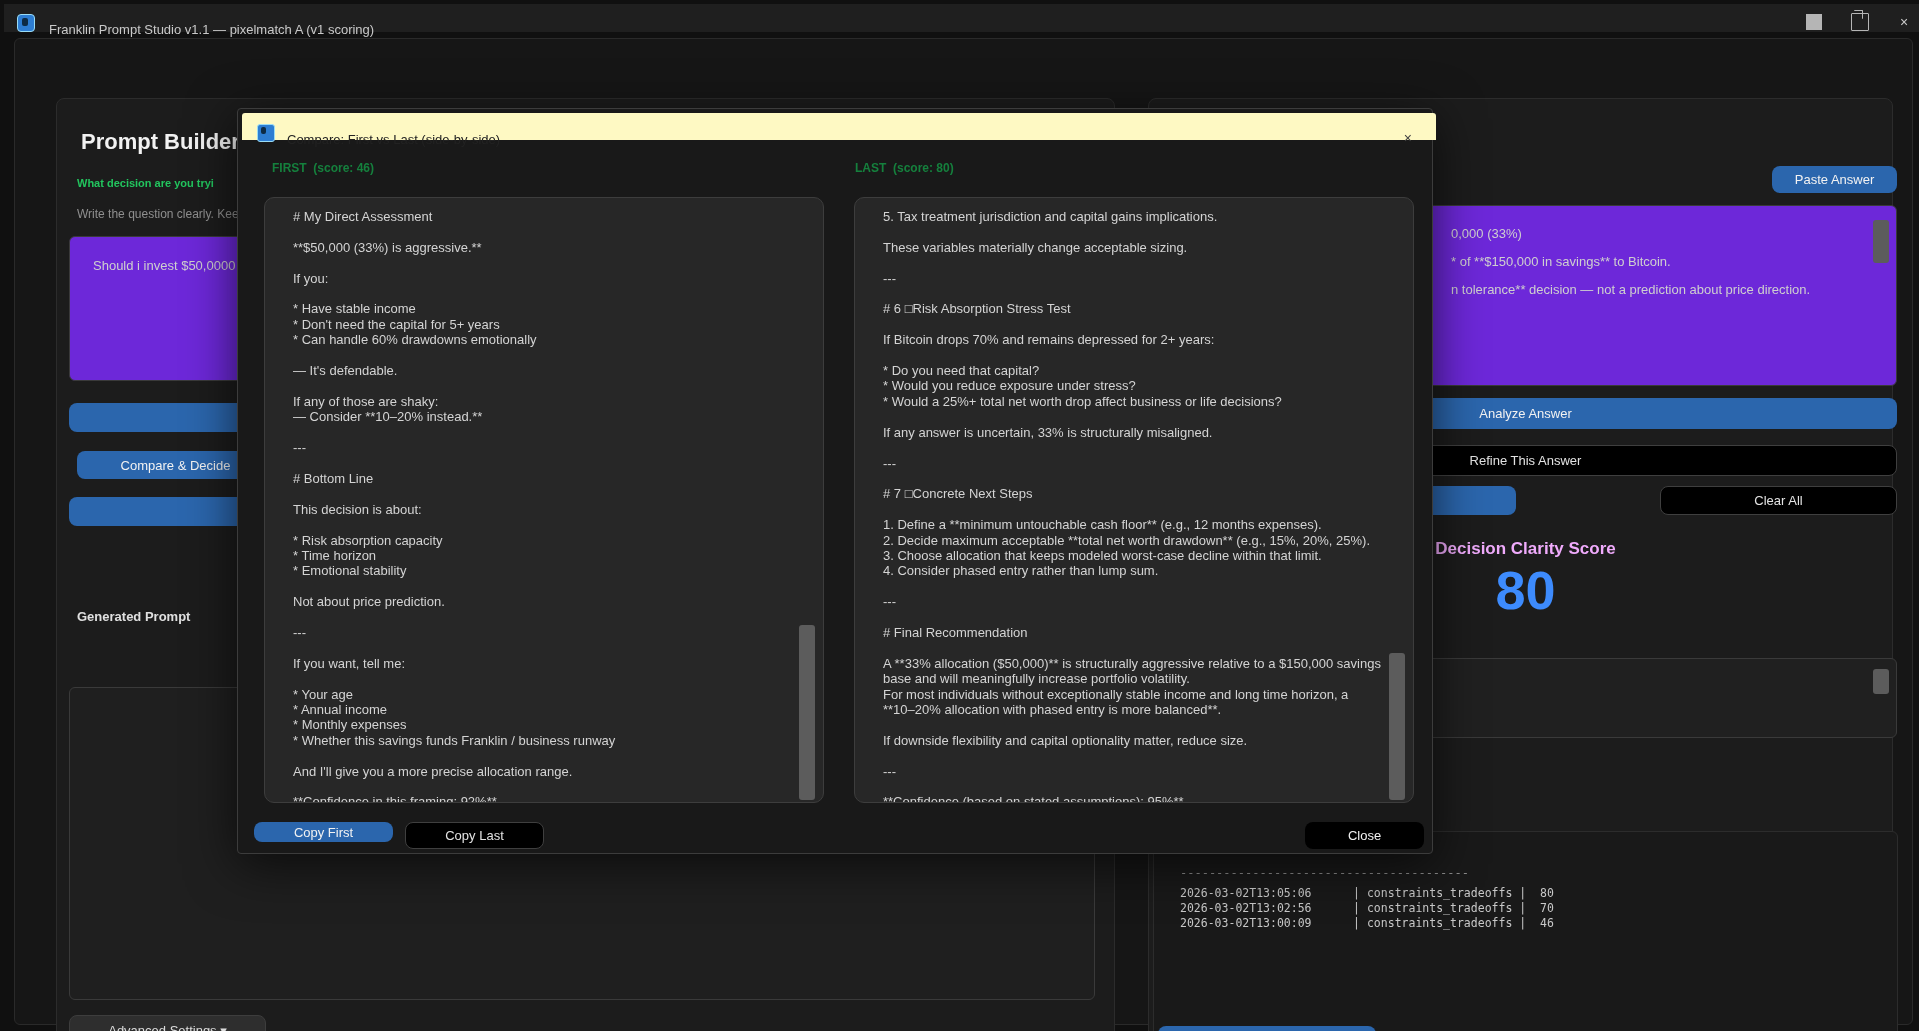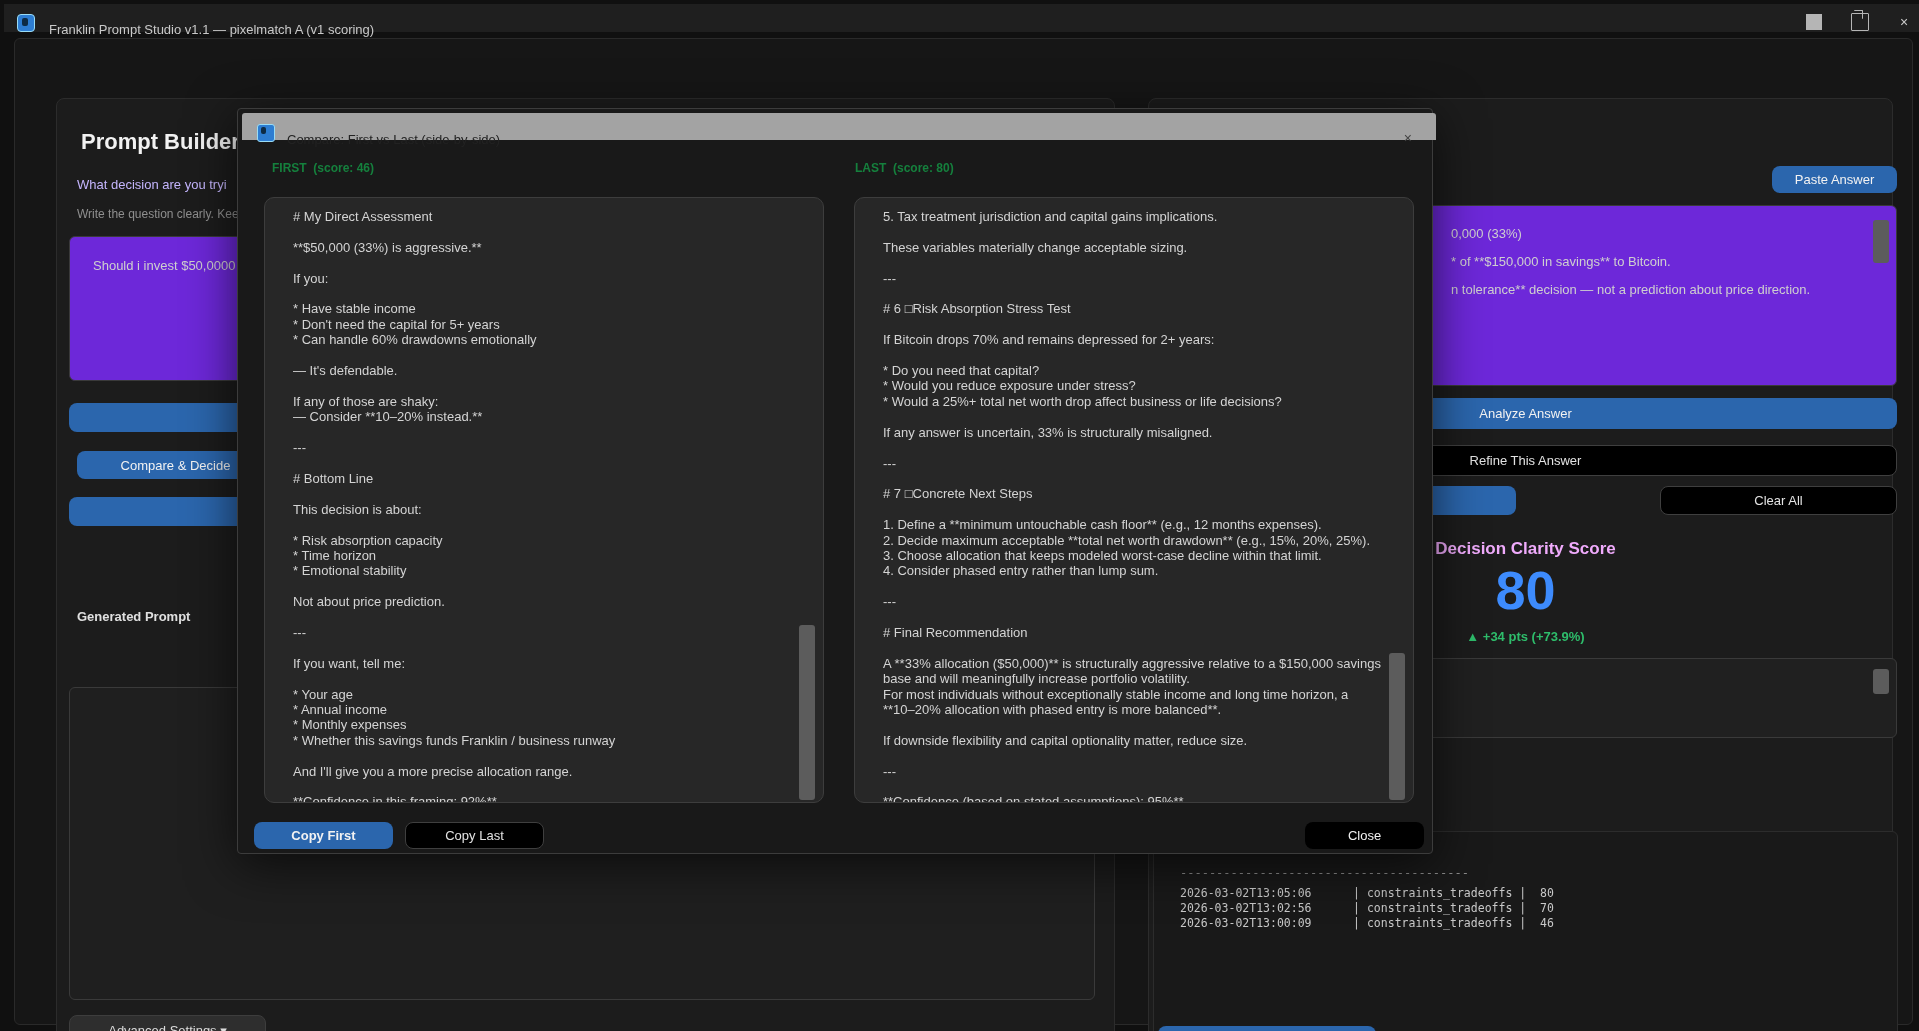--- a/index.html
+++ b/index.html
@@ -30,21 +30,21 @@
   .textarea { background:#6d28d9; border:1px solid #3a3a3a; border-radius:6px; }
   .btn { display:flex; align-items:center; justify-content:center; font-size:13px; color:#f2f2f2;
     border-radius:8px; cursor:default; }
   .btn-blue { background:var(--accent_blue,#2b66ad); }
   .btn-dark { background:#000000; border:1px solid #3f3f3f; color:#e3e3e3; }
   .thumb { position:absolute; width:7px; border-radius:3px; background:#5c5c5c; }
 
   
   #left-panel { left:37px; top:55px; width:1059px; height:957px; }
   #pb-title { left:12px; top:18px; font-size:22px; font-weight:bold; color:#f2f2f2; }
-  #q-label { left:8px; top:66px; font-size:13px; font-weight:normal; color:#c4b5fd; white-space:pre; }
+  #q-label { left:8px; top:66px; font-size:11px; font-weight:bold; color:#22c55e; white-space:pre; }
   #q-hint { left:8px; top:96px; font-size:12px; color:#8f8f8f; white-space:pre; }
   #q-area { left:8px; top:133px; width:420px; height:145px; }
   #q-value { position:absolute; left:11px; top:9px; font-size:13px; color:#cfcfcf; white-space:pre; }
   #bg-btn-1 { left:8px; top:300px; width:420px; height:29px; }
   #bg-btn-2 { left:16px; top:348px; width:197px; height:28px; }
   #bg-btn-3 { left:8px; top:394px; width:420px; height:29px; }
   #gen-label { left:8px; top:498px; font-size:13px; font-weight:bold; color:#e0e0e0; }
   #gen-area { left:8px; top:584px; width:1026px; height:313px; background:#1f1f1f; }
   #adv-btn { left:8px; top:912px; width:197px; height:30px; background:#2e2e2e; border:1px solid #3d3d3d; color:#dcdcdc; }
 
@@ -68,38 +68,38 @@
     border:1px solid #2c2c2c; border-radius:6px; overflow:hidden; }
   .mono { font-family:"DejaVu Sans Mono",monospace; white-space:pre; }
   #log-sep { position:absolute; left:14px; top:22px; font-size:12px; color:#8a8a8a; }
   .log-line { position:absolute; left:14px; font-size:11.5px; color:#c8c8c8; }
   #log-0 { top:42px; } #log-1 { top:57px; } #log-2 { top:72px; }
   #compare-fl-btn { position:absolute; left:0px; top:190px; width:218px; height:26px; font-size:12px; }
 
   
   #modal { position:absolute; left:218px; top:65px; width:1196px; height:746px; background:#191919;
     border:1px solid #3c3c3c; border-radius:4px; box-shadow:0 10px 50px rgba(0,0,0,.65); }
-  #modal-titlebar { position:absolute; left:0; top:0; width:100%; height:27px; background:#a3a3a3;
+  #modal-titlebar { position:absolute; left:0; top:0; width:100%; height:27px; background:#fef9c3;
     border-radius:3px 3px 0 0; }
   #modal-icon { position:absolute; left:11px; top:7px; width:13px; height:13px; border-radius:3px;
     background:#2d7dd2; border:1px solid #9adcf5; }
   #modal-icon::after { content:""; position:absolute; left:3px; top:2px; width:5px; height:7px;
     border-radius:2px; background:#0d2b45; }
   #modal-title { position:absolute; left:33px; top:7px; font-size:13px; color:#222; }
   #modal-close { position:absolute; right:12px; top:5px; font-size:14px; color:#444; }
   .col-header { position:absolute; top:40px; font-size:12px; font-weight:bold; color:#15803d; white-space:pre; }
   #first-header { left:22px; } #last-header { left:605px; }
   .text-panel { position:absolute; top:84px; width:560px; height:606px; background:#272727;
     border:1px solid #3d3d3d; border-radius:10px; overflow:hidden; }
   #first-text-panel { left:22px; } #last-text-panel { left:612px; }
   .text-body { position:absolute; left:16px; top:-7px; right:20px; font-size:13px; line-height:15.4px;
     color:#d4d4d4; white-space:pre-line; padding-top:14px; }
   #first-thumb { top:423px; height:175px; right:4px; }
   #last-thumb { top:451px; height:147px; right:4px; }
-  #copyfirst-btn { position:absolute; left:12px; top:709px; width:139px; height:27px;font-weight:bold; }
+  #copyfirst-btn { position:absolute; left:12px; top:709px; width:139px; height:20px; }
   #copylast-btn { position:absolute; left:163px; top:709px; width:139px; height:27px; }
   #modalclose-btn { position:absolute; left:1063px; top:709px; width:119px; height:27px; background:#000000; }
 </style>
 </head>
 <body>
 
 <div id="titlebar">
   <span id="app-icon"></span>
   <span id="window-title">Franklin Prompt Studio v1.1 — pixelmatch A (v1 scoring)</span>
   <div class="winctl" id="min-ctl">
@@ -137,21 +137,20 @@
       <span id="frag-1" class="frag">* of **$150,000 in savings** to Bitcoin.</span>
       <span id="frag-2" class="frag">n tolerance** decision — not a prediction about price direction.</span>
       <span id="answer-thumb" class="thumb"></span>
     </div>
     <div id="analyze-btn" class="abs btn btn-blue">Analyze Answer</div>
     <div id="refine-btn" class="abs btn btn-dark">Refine This Answer</div>
     <div id="markraw-btn" class="abs btn btn-blue">Mark RAW</div>
     <div id="clearall-btn" class="abs btn btn-dark">Clear All</div>
     <div id="score-title" class="abs">Decision Clarity Score</div>
     <div id="score-value" class="abs">80</div>
-    <div id="score-delta" class="abs">▲ +34 pts (+73.9%)</div>
     <div id="output-area" class="abs textarea">
       <span id="output-thumb" class="thumb"></span>
     </div>
     <div id="log-panel">
       <div id="log-sep" class="mono">----------------------------------------</div>
       <div id="log-0" class="log-line mono">2026-03-02T13:05:06      | constraints_tradeoffs |  80</div>
       <div id="log-1" class="log-line mono">2026-03-02T13:02:56      | constraints_tradeoffs |  70</div>
       <div id="log-2" class="log-line mono">2026-03-02T13:00:09      | constraints_tradeoffs |  46</div>
       <div id="compare-fl-btn" class="btn btn-blue">Compare (first vs last)</div>
     </div>

